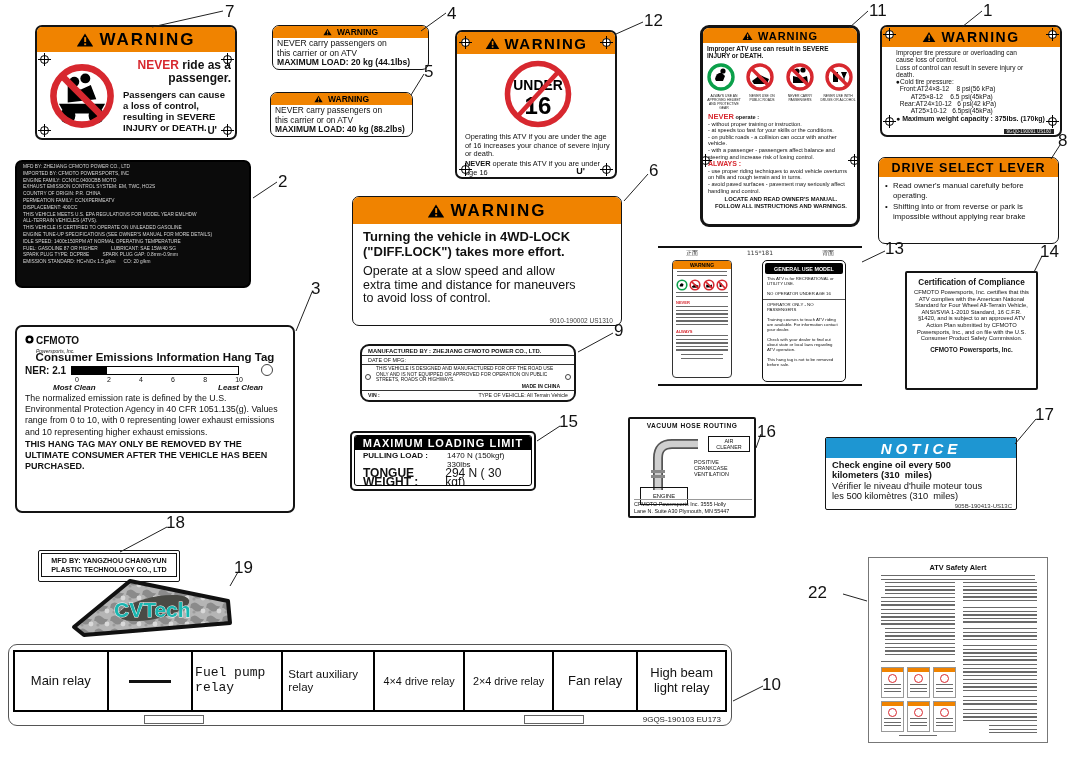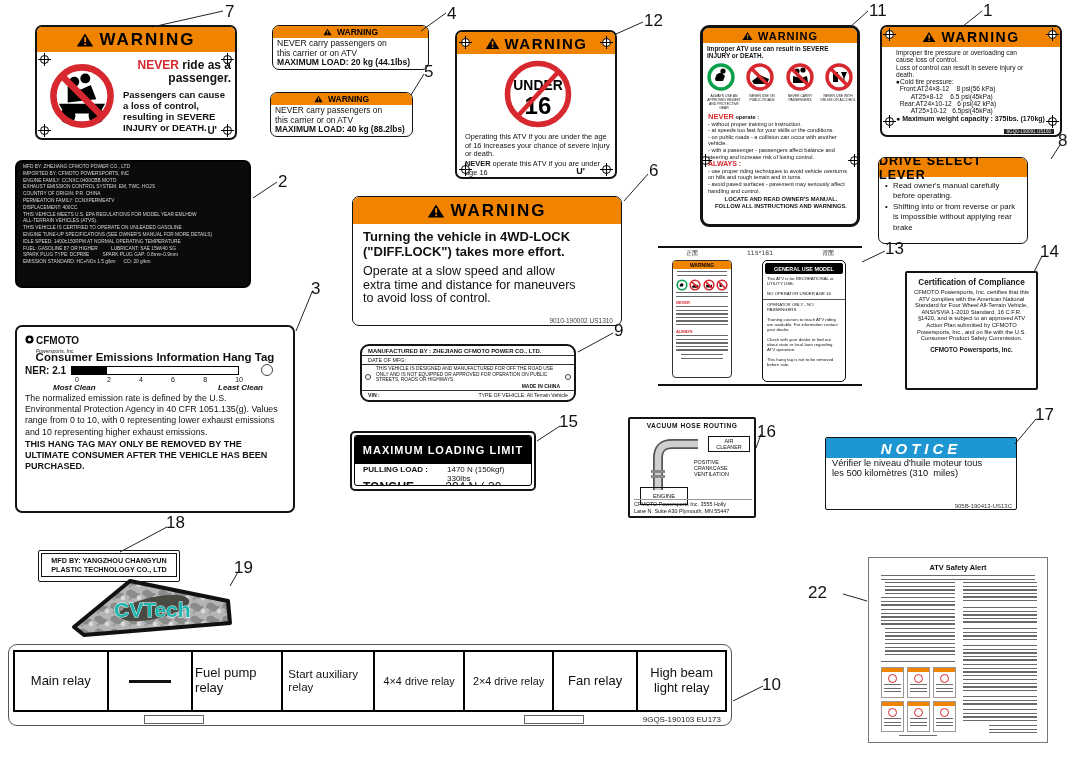--- a/index.html
+++ b/index.html
@@ -266,21 +266,21 @@
 THIS VEHICLE MEETS U.S. EPA REGULATIONS FOR MODEL YEAR EMLHDW
 ALL-TERRAIN VEHICLES (ATVS).
 THIS VEHICLE IS CERTIFIED TO OPERATE ON UNLEADED GASOLINE
 ENGINE TUNE-UP SPECIFICATIONS (SEE OWNER'S MANUAL FOR MORE DETAILS)
 IDLE SPEED: 1400±150RPM AT NORMAL OPERATING TEMPERATURE
 FUEL: GASOLINE 87 OR HIGHER          LUBRICANT: SAE 15W/40 SG
 SPARK PLUG TYPE: DCPR8E          SPARK PLUG GAP: 0.8mm-0.9mm
 EMISSION STANDARD: HC+NOx 1.5 g/km      CO: 20 g/km</div>
   </div>
 
-  <div class="lbl" style="left:878px;top:157px;width:150px;height:87px;border-width:1.5px;">
+  <div class="lbl" style="left:878px;top:157px;width:181px;height:87px;border-width:1.5px;">
     <div class="ohdr" style="height:19px;font-size:12.5px;letter-spacing:1px;">
       <span>DRIVE SELECT LEVER</span>
     </div>
     <div style="padding:4px 6px;font-size:7.8px;line-height:10.4px;">
       <div class="bul">Read owner's manual carefully before operating.</div>
       <div class="bul">Shifting into or from reverse or park is impossible without applying rear brake</div>
     </div>
   </div>
 
   <div class="lbl" style="left:352px;top:196px;width:270px;height:130px;border-width:1.5px;">
@@ -342,21 +342,21 @@
     <div style="padding:1px 14px 0;font-size:4.8px;line-height:5.6px;">THIS VEHICLE IS DESIGNED AND MANUFACTURED FOR OFF THE ROAD USE ONLY AND IS NOT EQUIPPED OR APPROVED FOR OPERATION ON PUBLIC STREETS, ROADS OR HIGHWAYS.</div>
     <div class="rt b" style="padding:0 14px;font-size:5px;border-bottom:1px solid #333;padding-bottom:1px;">MADE IN CHINA</div>
     <div style="display:flex;justify-content:space-between;padding:1px 6px;font-size:5.2px;">
       <span class="b">VIN :</span>
       <span>TYPE OF VEHICLE: All Terrain Vehicle</span>
     </div>
   </div>
 
   <div class="lbl sq" style="left:350px;top:431px;width:186px;height:60px;border-width:2.5px;border-radius:5px;">
     <div style="border:1.5px solid #000;margin:2px;height:51px;border-radius:3px;overflow:hidden;">
-      <div class="bhdr" style="height:28px;font-size:11px;letter-spacing:1px;">
+      <div class="bhdr" style="height:14px;font-size:11px;letter-spacing:1px;">
         <span>MAXIMUM  LOADING  LIMIT</span>
       </div>
       <div style="display:flex;padding:2px 8px 0;font-size:8px;line-height:8.6px;">
         <div class="b" style="width:84px;">PULLING LOAD :</div>
         <div class="pre">1470 N (150kgf)
 330lbs</div>
       </div>
       <div style="display:flex;padding:0 8px;font-size:12px;line-height:8.6px;">
         <div class="b" style="width:84px;">TONGUE WEIGHT :</div>
         <div class="pre">294 N ( 30 kgf)
@@ -444,20 +444,22 @@
 VENTILATION</div>
     <div class="abs ctr" style="left:10px;top:68px;width:48px;border:1px solid #111;font-size:5.8px;padding:5px 1px;">ENGINE</div>
     <div class="pre" style="position:absolute;left:4px;bottom:2px;font-size:5.4px;line-height:6.4px;border-top:1px solid #999;width:118px;padding-top:1px;">CFMOTO Powersports Inc. 3555 Holly
 Lane N. Suite A30 Plymouth, MN 55447</div>
   </div>
 
   <div class="lbl sq" style="left:825px;top:437px;width:192px;height:73px;border-width:1.5px;">
     <div style="background:var(--blue);height:20px;display:flex;align-items:center;justify-content:center;">
       <span class="b i" style="color:#fff;font-size:15px;letter-spacing:4px;">NOTICE</span>
     </div>
+    <div class="pre b" style="padding:2px 6px 0;font-size:9.3px;line-height:10.4px;">Check engine oil every 500
+kilometers (310  miles)</div>
     <div class="pre" style="padding:0 6px;font-size:9.3px;line-height:10.4px;">Vérifier le niveau d'huile moteur tous
 les 500 kilomètres (310  miles)</div>
     <div class="abs" style="right:4px;bottom:0px;font-size:6px;color:#333;">905B-190413-US13C</div>
   </div>
 
   <div class="lbl sq" style="left:38px;top:550px;width:142px;height:32px;border-width:1.5px;">
     <div style="border:1px solid #111;margin:2px;height:24px;display:flex;align-items:center;justify-content:center;">
       <div class="ctr pre b" style="font-size:7.2px;line-height:9px;">MFD BY: YANGZHOU CHANGYUN
 PLASTIC TECHNOLOGY CO., LTD</div>
     </div>
@@ -478,21 +480,21 @@
       <text x="52" y="42" font-family="Liberation Sans,sans-serif" font-size="21" font-weight="bold" fill="#19b6b0" stroke="#ffffff" stroke-width="0.8" paint-order="stroke"><tspan>CVTech</tspan></text>
     </svg>
   </div>
 
   <div class="abs" style="left:8px;top:644px;width:724px;height:82px;border:1px solid #555;border-radius:9px;background:#fff;">
     <div style="position:absolute;left:4px;top:5px;right:4px;height:62px;border:2px solid #000;display:flex;">
       <div class="cell" style="flex:1.06;">Main relay</div>
       <div class="cell" style="flex:0.95;">
           <div style="width:42px;height:3px;background:#111;"></div>
         </div>
-      <div class="cell" style="flex:1.02;text-align:left;justify-content:flex-start;padding-left:2px;">Fuel pump relay</div>
+      <div class="cell" style="flex:1.02;text-align:left;justify-content:flex-start;padding-left:2px;font-family:Liberation Mono, monospace;">Fuel pump relay</div>
       <div class="cell" style="flex:1.0;font-size:11.5px;text-align:left;justify-content:flex-start;padding-left:5px;">Start auxiliary relay</div>
       <div class="cell" style="flex:1.02;font-size:10.8px;">4×4 drive relay</div>
       <div class="cell" style="flex:1.0;font-size:10.8px;">2×4 drive relay</div>
       <div class="cell" style="flex:0.95;">Fan relay</div>
       <div class="cell" style="flex:1.0;">High beam light relay</div>
     </div>
     <div class="abs" style="left:135px;bottom:1px;width:60px;height:9px;border:1px solid #666;background:#fff;"></div>
     <div class="abs" style="left:515px;bottom:1px;width:60px;height:9px;border:1px solid #666;background:#fff;"></div>
     <div class="abs" style="right:10px;bottom:1px;font-size:8px;color:#222;">9GQS-190103  EU173</div>
   </div>

